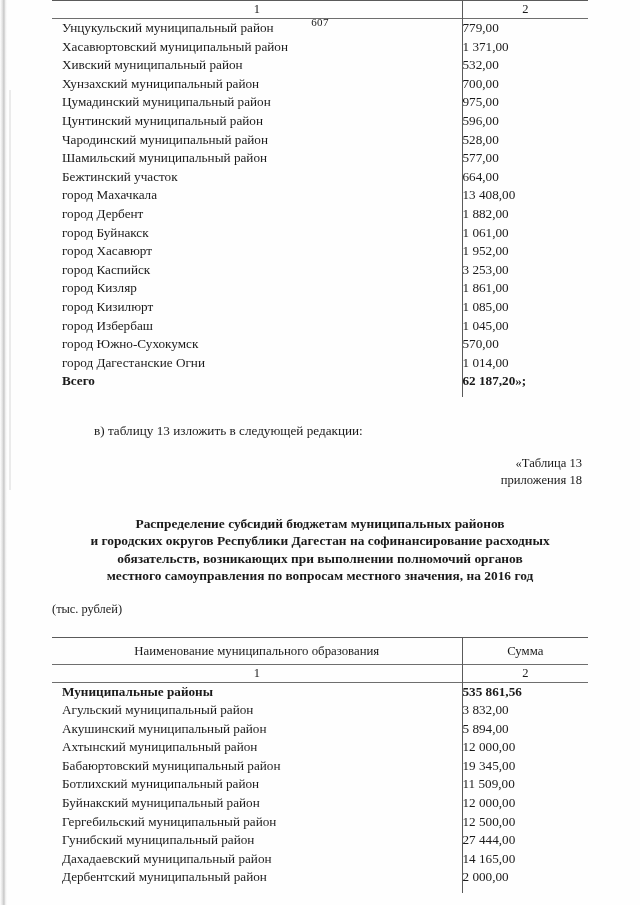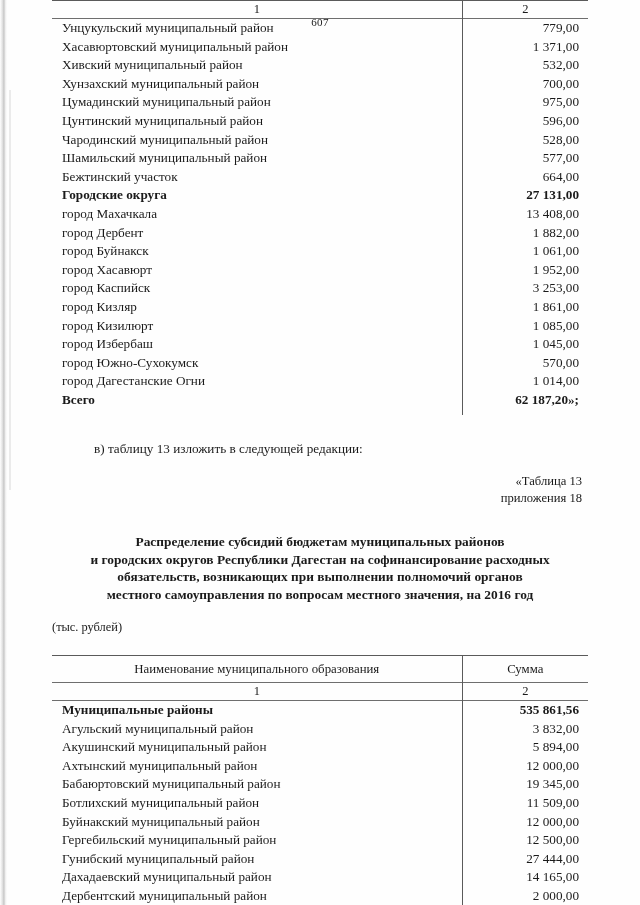--- a/index.html
+++ b/index.html
@@ -87,21 +87,21 @@
     height: 26px;
     line-height: 26px;
   }
   .divider { border-left: 1.1px solid #5a5a5a; }
   .row td {
     height: 18.6px;
     line-height: 18.6px;
     font-size: 13.2px;
   }
   .row td.name  { padding-left: 10px; text-align: left; }
-  .row td.sum   { padding-right: 9px; text-align: right; }
+  .row td.sum   { padding-right: 9px; }
   .row.bold td  { font-weight: bold; }
   .tail-gap td { height: 6px; font-size: 0; line-height: 0; }
 
   
   .intro {
     margin-top: 26px;
     padding-left: 42px;
     font-size: 13.2px;
   }
   .tbl-ref {
@@ -187,24 +187,20 @@
             <td class="sum divider">528,00</td>
           </tr>
           <tr class="row">
             <td class="name">Шамильский муниципальный район</td>
             <td class="sum divider">577,00</td>
           </tr>
           <tr class="row">
             <td class="name">Бежтинский участок</td>
             <td class="sum divider">664,00</td>
           </tr>
-          <tr class="row bold">
-            <td class="name">Городские округа</td>
-            <td class="sum divider">27 131,00</td>
-          </tr>
           <tr class="row">
             <td class="name">город Махачкала</td>
             <td class="sum divider">13 408,00</td>
           </tr>
           <tr class="row">
             <td class="name">город Дербент</td>
             <td class="sum divider">1 882,00</td>
           </tr>
           <tr class="row">
             <td class="name">город Буйнакск</td>

